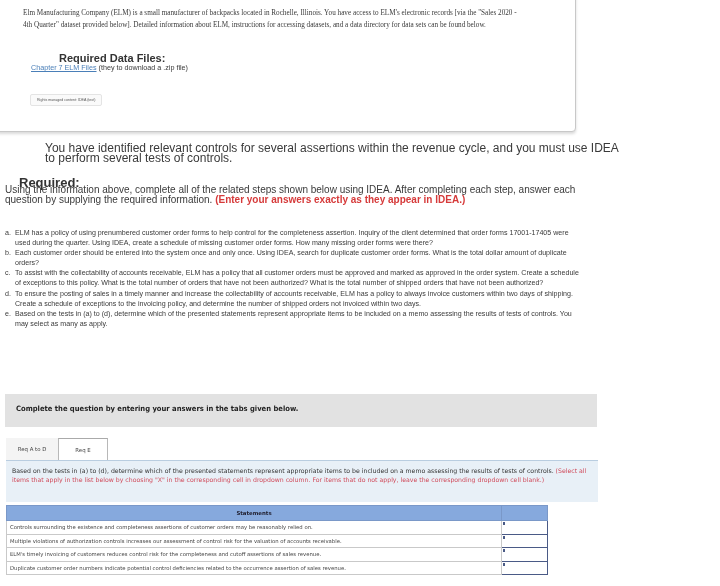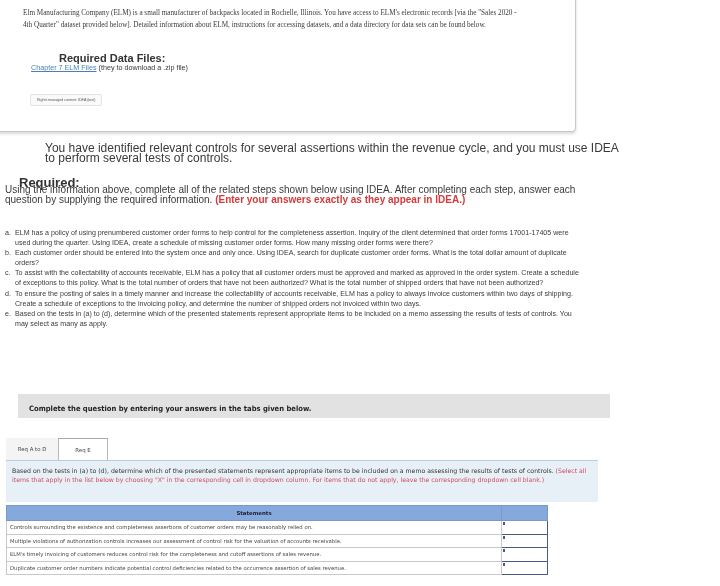--- a/index.html
+++ b/index.html
@@ -49,21 +49,21 @@
   }
   .red { color: #d63a3a; font-weight: bold; }
   .steps {
     position: absolute; left: 5px; top: 228px; width: 580px;
     font-size: 7.1px; line-height: 10.1px; color: #3a3a3a;
     margin: 0; padding: 0; list-style: none;
   }
   .steps li { position: relative; padding-left: 10px; }
   .steps .mark { position: absolute; left: 0; top: 0; }
   .grey-bar {
-    position: absolute; left: 18px; top: 394px; width: 592px; height: 24px;
+    position: absolute; left: 5px; top: 394px; width: 592px; height: 33px;
     background: #e2e2e2;
     text-decoration: underline;
   }
   .grey-bar span {
     position: absolute; left: 11px; top: 10px;
     font-size: 7.4px; font-weight: bold; color: #222;
     font-family: "DejaVu Sans", sans-serif; transform: scaleX(0.92); transform-origin: left;
   }
   .tab {
     position: absolute; top: 438px; height: 22px;

